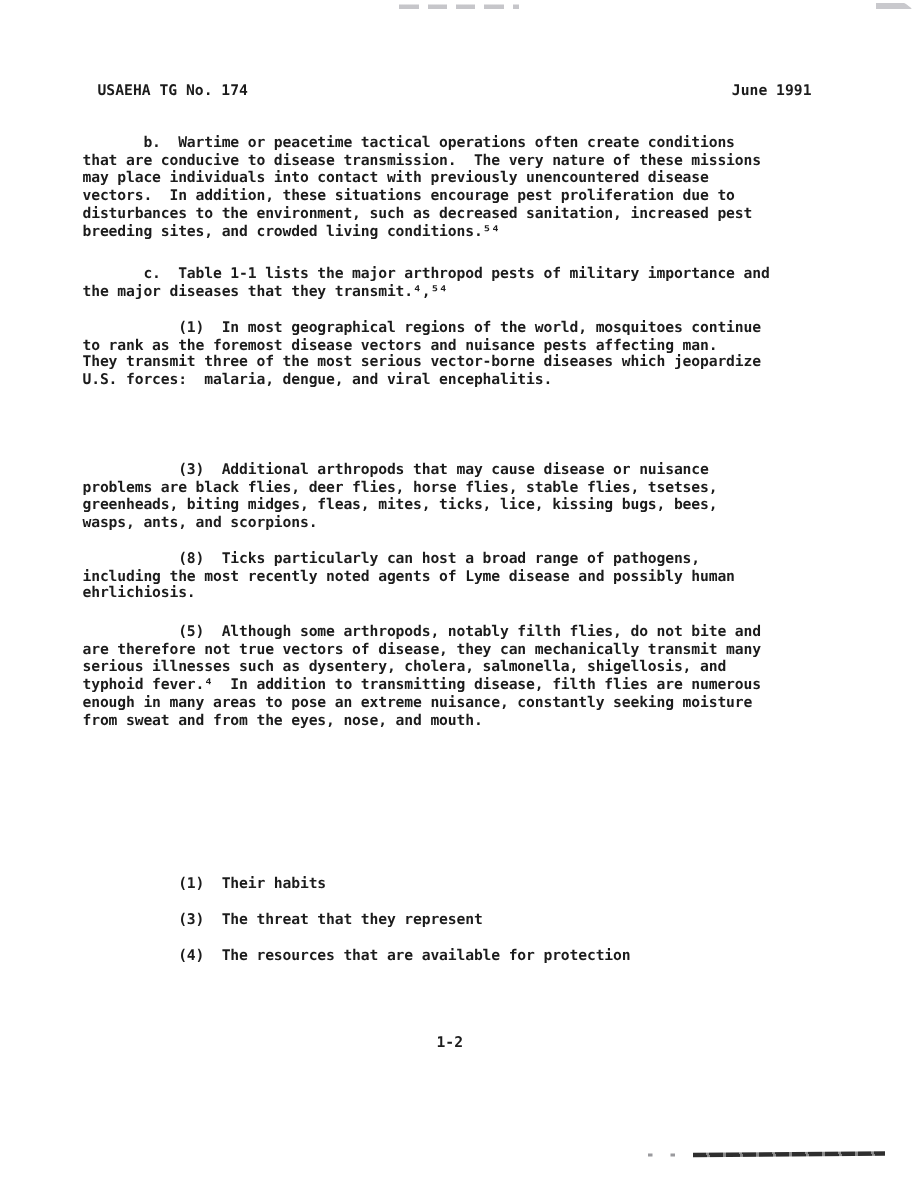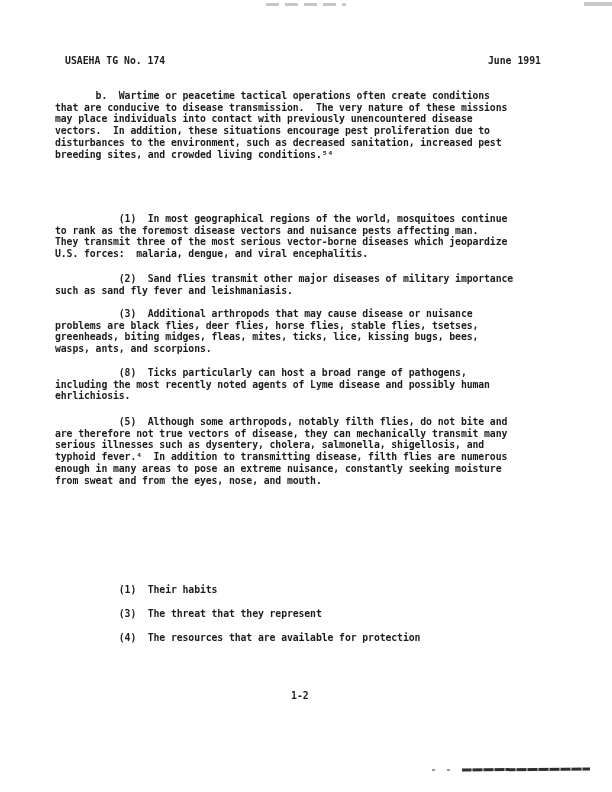--- a/index.html
+++ b/index.html
@@ -10,20 +10,21 @@
   .page{
     position:relative;
     width:612px;height:792px;
     background:var(--paper);
     overflow:hidden;
     font-family:"DejaVu Sans Mono", monospace;
     font-weight:700;
     font-size:9.8px;
     line-height:11.7px;
     color:var(--ink);
+    border-radius:17px;
   }
   .txt{
     position:absolute;
     left:55px;
     white-space:pre;
     letter-spacing:-0.1px;
   }
   .header-row{
     position:absolute;
     left:65px;top:55px;
@@ -68,26 +69,26 @@
     <span>USAEHA TG No. 174</span>
     <span>June 1991</span>
   </div>
 
   <div class="txt" style="top:90px">       b.  Wartime or peacetime tactical operations often create conditions
 that are conducive to disease transmission.  The very nature of these missions
 may place individuals into contact with previously unencountered disease
 vectors.  In addition, these situations encourage pest proliferation due to
 disturbances to the environment, such as decreased sanitation, increased pest
 breeding sites, and crowded living conditions.⁵⁴</div>
+  <div class="txt" style="top:177px">       c.  Table 1-1 lists the major arthropod pests of military importance and
+the major diseases that they transmit.⁴,⁵⁴</div>
   <div class="txt" style="top:213px">           (1)  In most geographical regions of the world, mosquitoes continue
 to rank as the foremost disease vectors and nuisance pests affecting man.
 They transmit three of the most serious vector-borne diseases which jeopardize
 U.S. forces:  malaria, dengue, and viral encephalitis.</div>
-  <div class="txt" style="top:273px">           (2)  Sand flies transmit other major diseases of military importance
-such as sand fly fever and leishmaniasis.</div>
   <div class="txt" style="top:308px">           (3)  Additional arthropods that may cause disease or nuisance
 problems are black flies, deer flies, horse flies, stable flies, tsetses,
 greenheads, biting midges, fleas, mites, ticks, lice, kissing bugs, bees,
 wasps, ants, and scorpions.</div>
   <div class="txt" style="top:367px">           (8)  Ticks particularly can host a broad range of pathogens,
 including the most recently noted agents of Lyme disease and possibly human
 ehrlichiosis.</div>
   <div class="txt" style="top:416px">           (5)  Although some arthropods, notably filth flies, do not bite and
 are therefore not true vectors of disease, they can mechanically transmit many
 serious illnesses such as dysentery, cholera, salmonella, shigellosis, and

